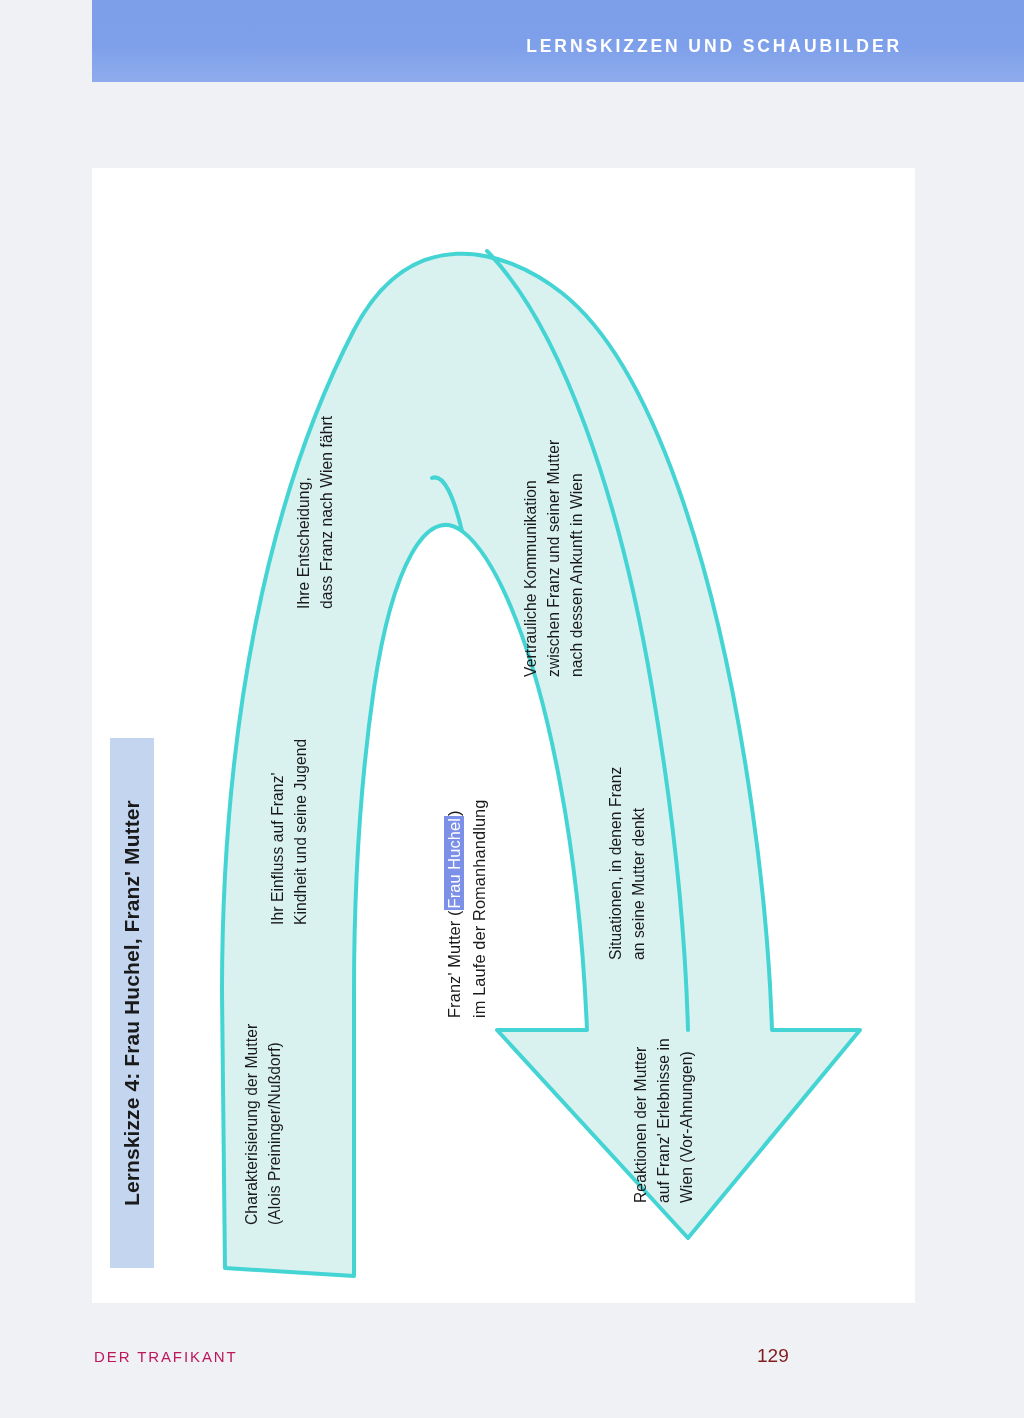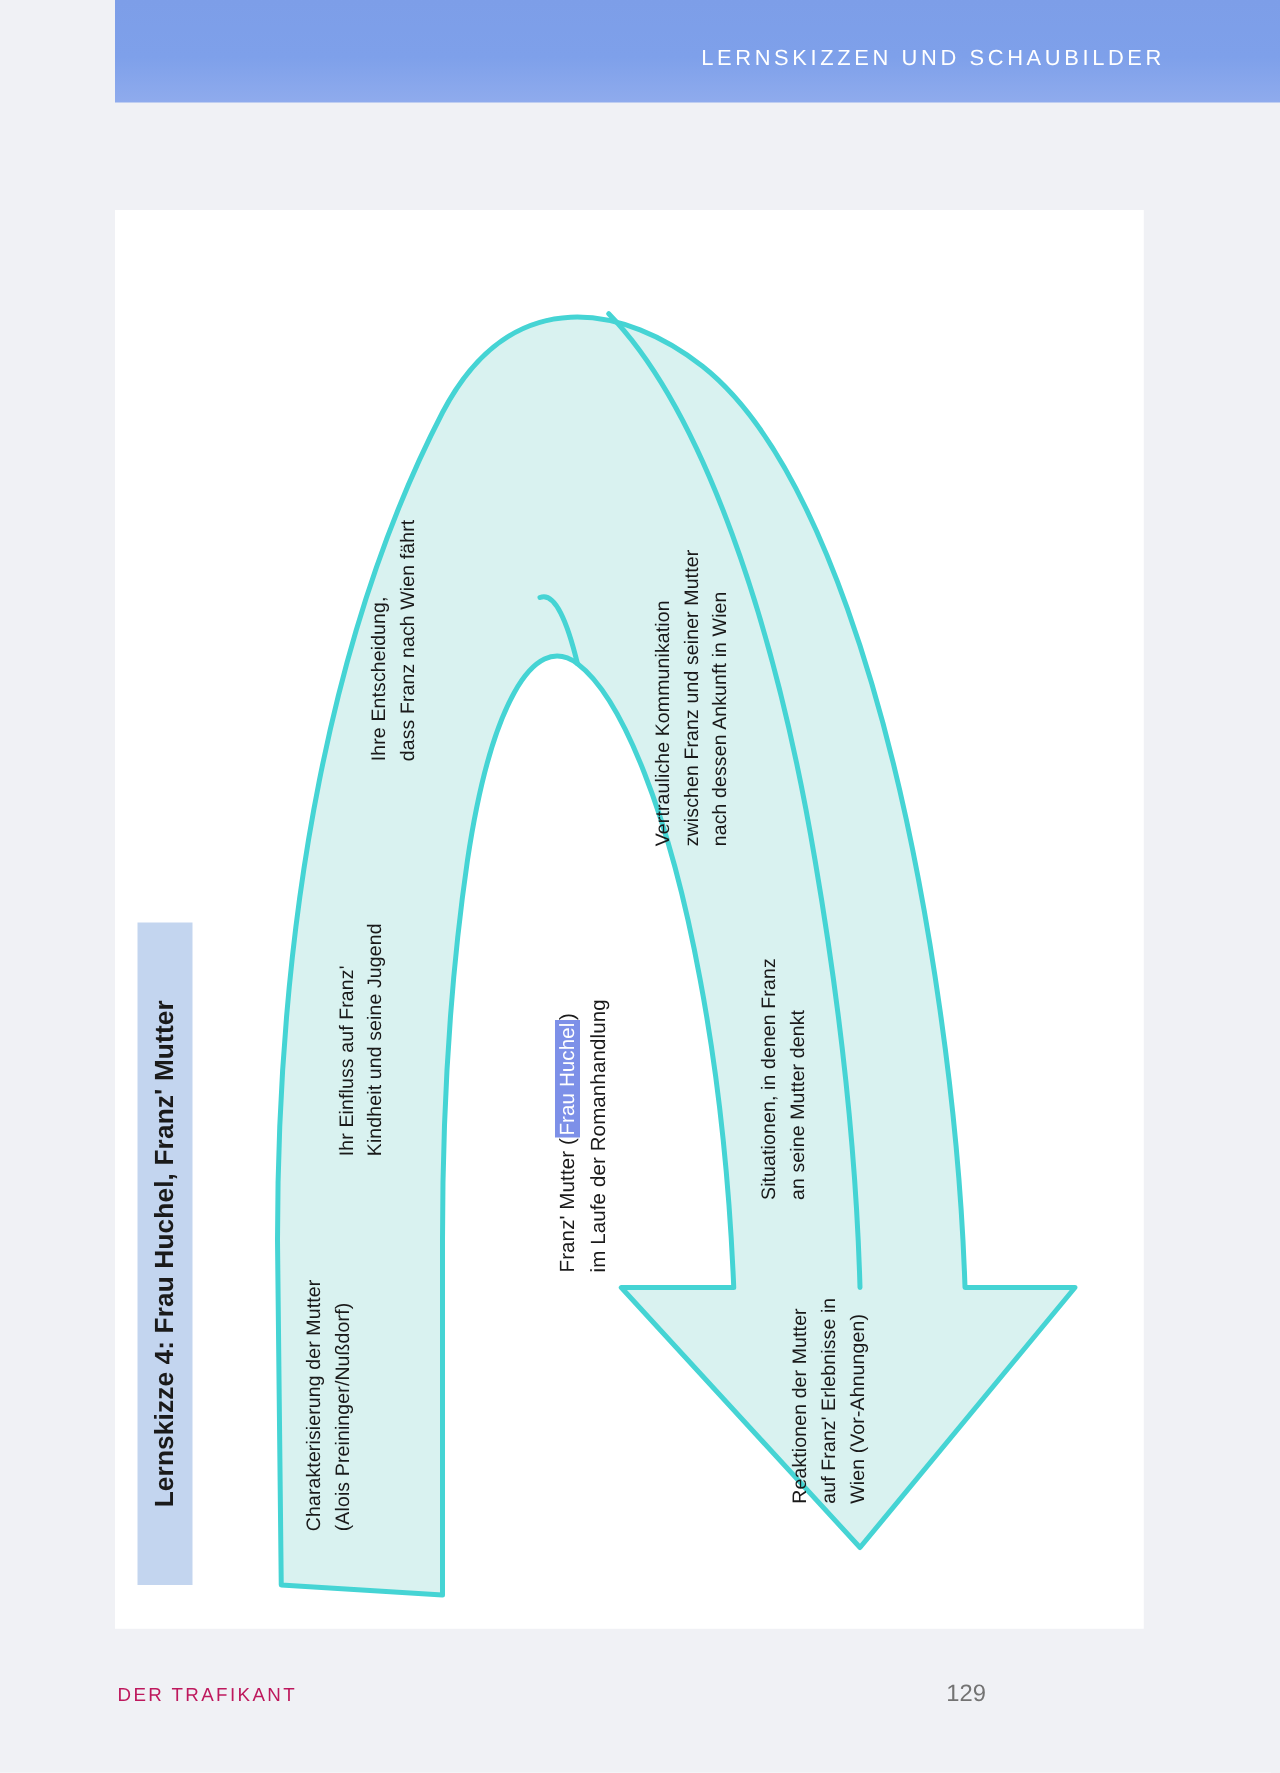--- a/index.html
+++ b/index.html
@@ -27,25 +27,25 @@
   #header-banner {
     position: absolute;
     left: 92px;
     top: 0;
     width: 932px;
     height: 82px;
     background: linear-gradient(180deg, #7d9ee8 0%, #7ea0ea 55%, #8fabed 100%);
   }
   #header-title {
     position: absolute;
-    right: 92px;
+    right: 122px;
     top: 36px;
     color: #ffffff;
     font-size: 17.5px;
-    font-weight: 400;
+    font-weight: 700;
     letter-spacing: 2.9px;
     white-space: nowrap;
   }
 
   
   #content-card {
     position: absolute;
     left: 92px;
     top: 168px;
     width: 823px;
@@ -123,21 +123,21 @@
     top: 1348px;
     font-size: 15px;
     letter-spacing: 1.9px;
     color: #be185d;
   }
   #footer-page {
     position: absolute;
     left: 757px;
     top: 1345px;
     font-size: 19px;
-    color: #737373;
+    color: #7f1d1d;
   }
 </style>
 </head>
 <body>
 
 <div id="page">
 
   <div id="header-banner">
     <div id="header-title">LERNSKIZZEN UND SCHAUBILDER</div>
   </div>

